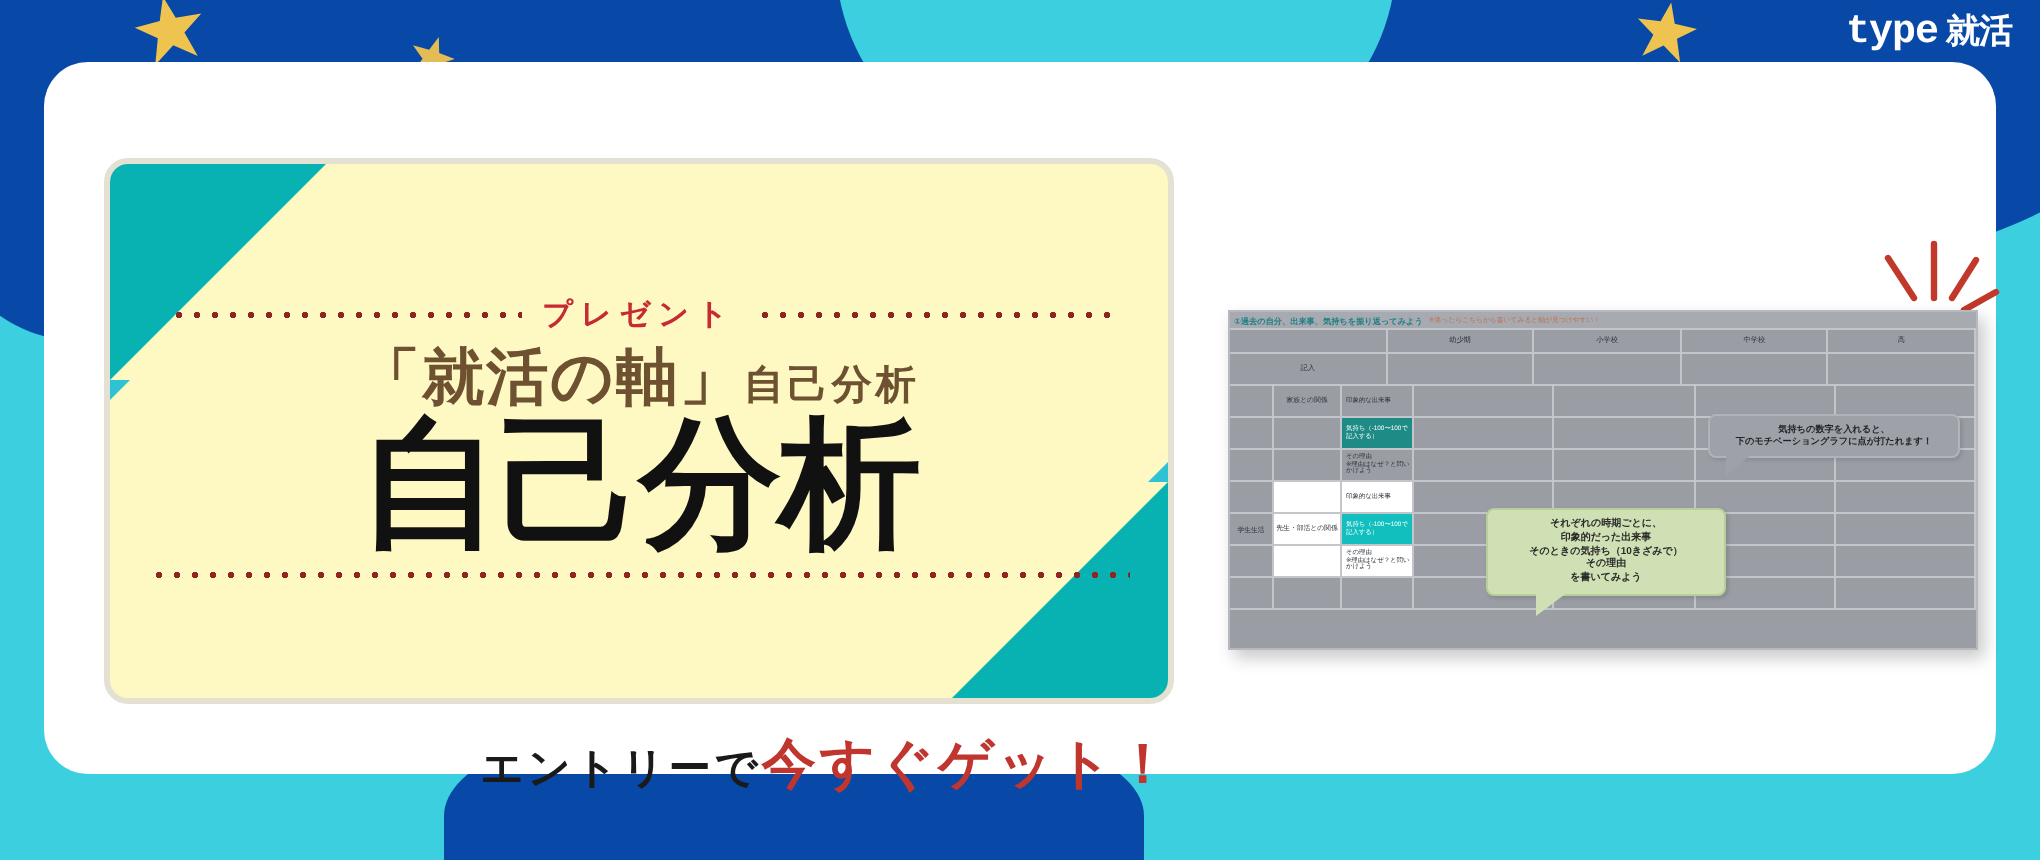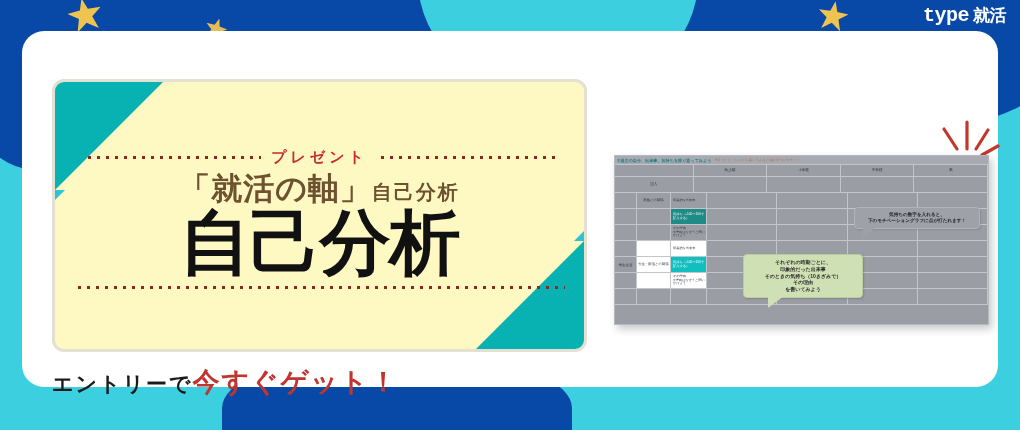--- a/index.html
+++ b/index.html
@@ -141,21 +141,21 @@
   .line-main .sheet { font-size: 31px; letter-spacing: 0px; padding-bottom: 5px; }
   .dots-bottom {
     width: 490px; height: 3px; margin-top: 8px;
     background-image: radial-gradient(circle, #8e2520 1.6px, transparent 1.7px);
     background-size: 9px 3px;
     background-repeat: repeat-x;
   }
   
   .cta {
     position: absolute; left: 30px; top: 333px;
-    width: 535px; text-align: left;
+    width: 535px; text-align: right;
     white-space: nowrap;
   }
   .cta .cta-lead {
     font-size: 21px; font-weight: bold; color: #1a1a1a; letter-spacing: 2px;
   }
   .cta .cta-strong {
     font-size: 27px; font-weight: bold; color: #c0352e; letter-spacing: 2px;
   }
   
   .sparkle { position: absolute; left: 912px; top: 88px; width: 66px; height: 48px; }

